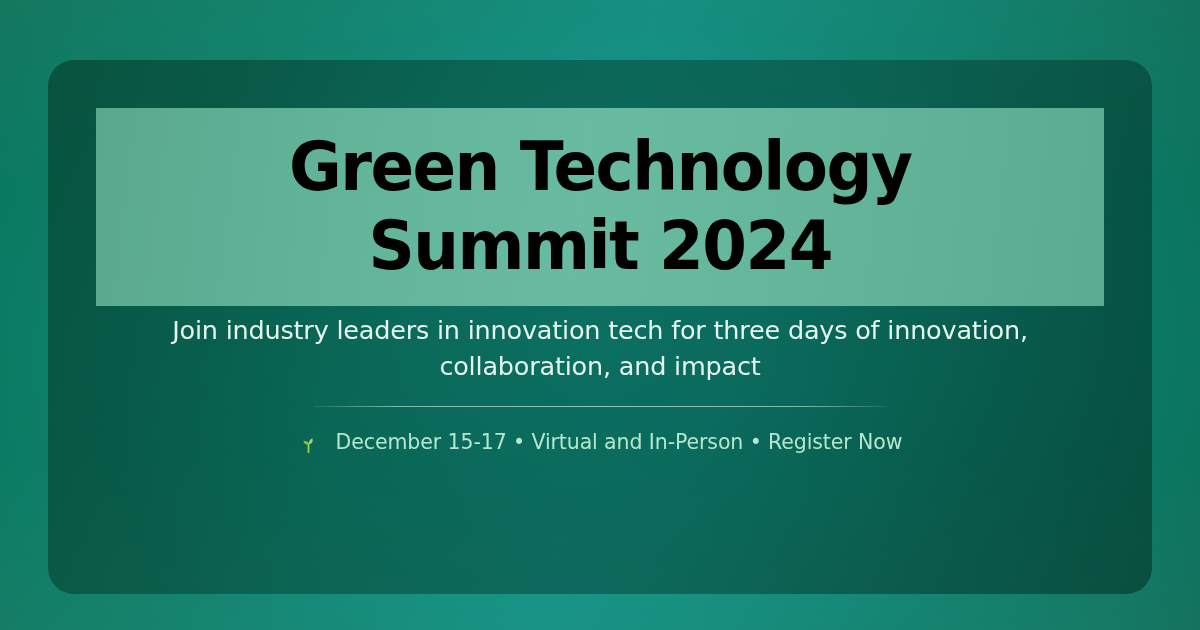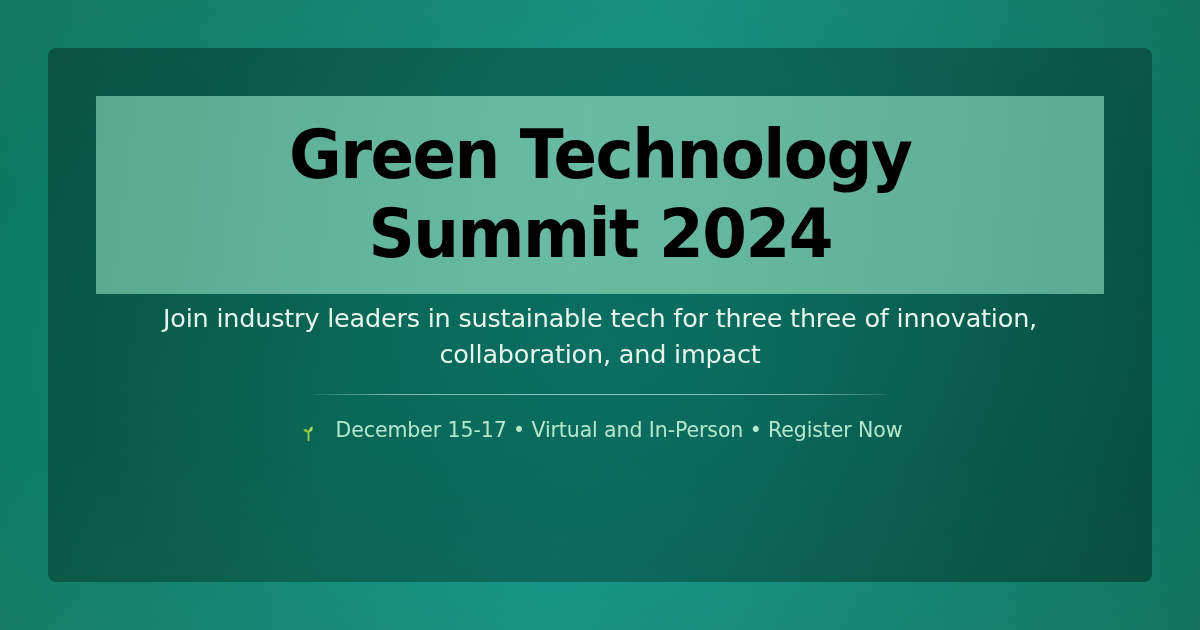--- a/index.html
+++ b/index.html
@@ -45,25 +45,25 @@
           rgba(255,255,255,0.0) 30%,
           rgba(255,255,255,0.0) 72%,
           rgba(255,255,255,0.045) 100%);
     pointer-events: none;
   }
 
   
   #card {
     position: absolute;
     left: 48px;
-    top: 48px;
+    top: 60px;
     width: 1104px;
     height: 534px;
     box-sizing: border-box;
-    border-radius: 8px;
+    border-radius: 26px;
     background: linear-gradient(115deg,
           rgba(4, 58, 42, 0.62) 0%,
           rgba(4, 62, 46, 0.50) 35%,
           rgba(3, 54, 42, 0.46) 62%,
           rgba(3, 52, 40, 0.60) 100%);
     overflow: hidden;
     z-index: 2;
   }
 
   
@@ -167,21 +167,21 @@
 
   <div id="card">
 
     <div id="title-band">
       <h1 id="title-text">Green Technology
 Summit 2024</h1>
     </div>
 
     <div id="body-block">
 
-      <p id="subtitle">Join industry leaders in sustainable tech for three three of innovation, collaboration, and impact</p>
+      <p id="subtitle">Join industry leaders in innovation tech for three days of innovation, collaboration, and impact</p>
 
       <div id="divider"></div>
 
       <div id="meta-row">
 
         <span id="sprout-icon">
           <svg viewBox="0 0 24 24" width="21" height="21" aria-hidden="true">
 
             <path d="M12 22 L12 12.2" stroke="#9ccc52" stroke-width="2.1" stroke-linecap="round" fill="none"></path>
 

